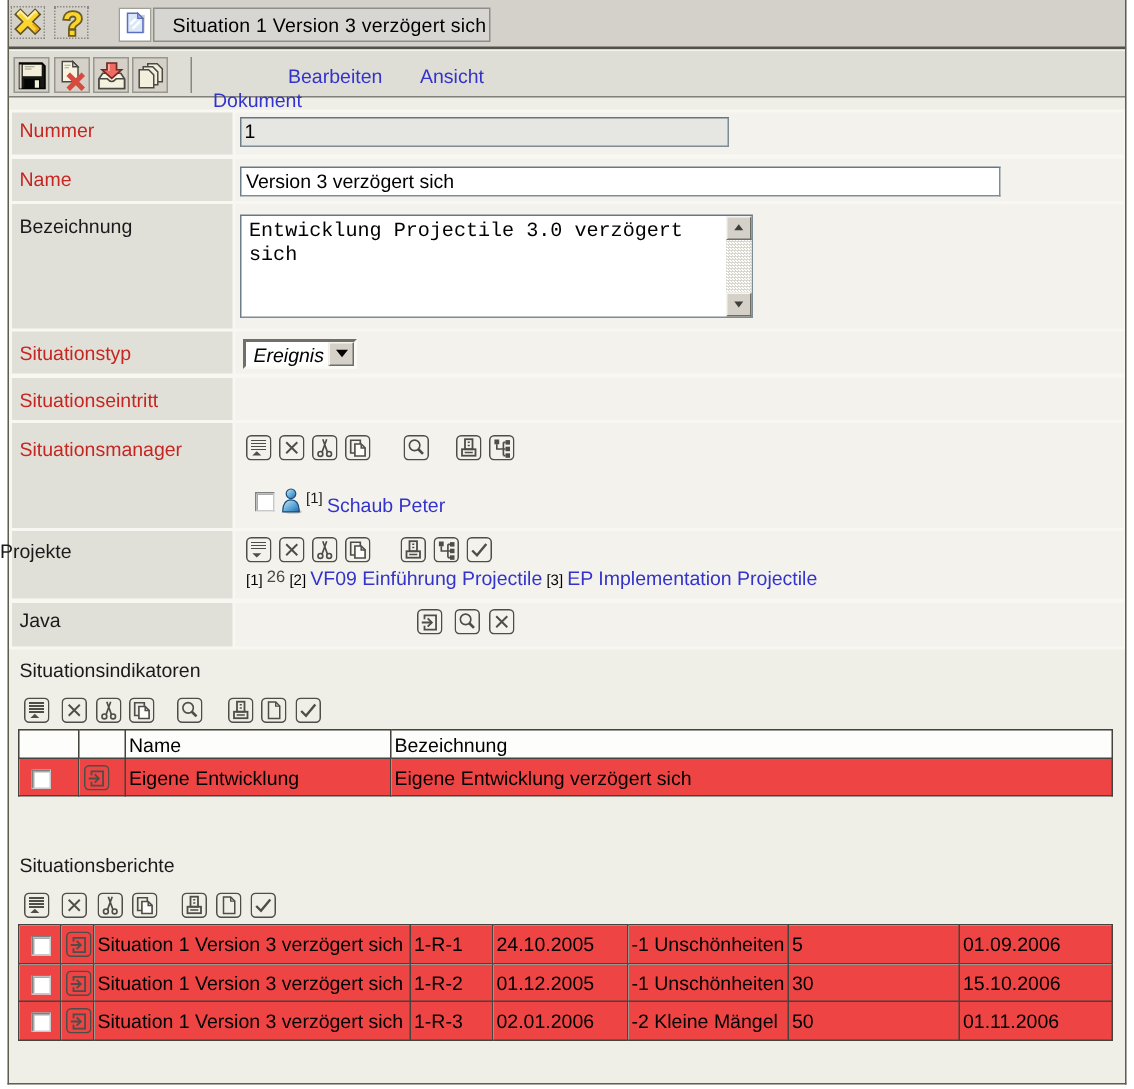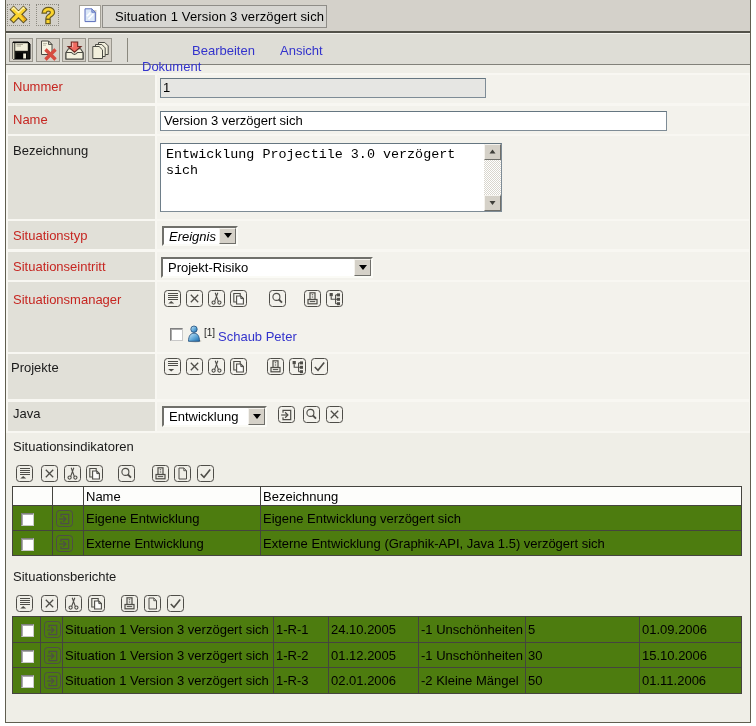--- a/index.html
+++ b/index.html
@@ -14,21 +14,21 @@
 .cnt { left:157px; width:592px; background:#F3F2EC; }
 .ltx { font-size:13px; color:#C62621; }
 .ltxb { font-size:13px; color:#1a1a1a; }
 .link { font-size:13px; color:#3333CC; }
 .sm { font-size:10px; color:#1a1a1a; }
 .btn { background:#D5D1C8; border:1px solid #9a978e; }
 .inp { border:1px solid #7E8C96; border-top-color:#657681; border-left-color:#6E7E89; font-size:13px; color:#000; }
 .tbl { border-collapse:collapse; table-layout:fixed; }
 .tbl td { border:1px solid #45443f; font-size:13px; color:#000; padding:0 0 0 2px; overflow:hidden; white-space:nowrap; }
 .tbl .hd td { background:#FDFDFB; }
-.tbl .dr td { background:#4d7c0f; }
+.tbl .dr td { background:#ef4444; }
 .cb { width:13px; height:13px; background:#fff; border:1px solid #808080; border-bottom-color:#c9c9c9; border-right-color:#c9c9c9; box-shadow: inset 1px 1px 0 #aaa; }
 .sep { background:#53524a; }
 .selbox { background:#fff; border:2px solid; border-color:#70706b #FBFBF6 #FBFBF6 #70706b; }
 .seltx { position:absolute; left:5px; top:1px; font-size:13px; color:#000; }
 .selarr { position:absolute; right:0; top:0; bottom:0; width:17px; background:#D5D1C8; border:1px solid; border-color:#F5F3EE #6f6f6a #6f6f6a #F5F3EE; }
 .selarr::after { content:""; position:absolute; left:50%; top:50%; transform:translate(-50%,-32%); border:4px solid transparent; border-top:5px solid #000; }
 .icn { width:17px; height:17px; }
 .sbtn { position:absolute; left:0; width:17px; height:16px; background:#D5D1C8; border:1px solid; border-color:#F5F3EE #6f6f6a #6f6f6a #F5F3EE; }
 .strack { position:absolute; left:0; top:16px; width:17px; background-image:conic-gradient(#ffffff 0 25%, #d9d6cd 0 50%, #ffffff 0 75%, #d9d6cd 0); background-size:2px 2px; }
 </style>
@@ -185,45 +185,41 @@
 <div class="abs cnt" style="top:282px;height:70px;"></div>
 <div class="abs cnt" style="top:354px;height:45px;"></div>
 <div class="abs cnt" style="top:402px;height:29px;"></div>
 
 <div class="abs ltx" style="left:13px;top:79px;">Nummer</div>
 <div class="abs ltx" style="left:13px;top:112px;">Name</div>
 <div class="abs ltxb" style="left:13px;top:143px;">Bezeichnung</div>
 <div class="abs ltx" style="left:13px;top:213px;margin-top:15px;">Situationstyp</div>
 <div class="abs ltx" style="left:13px;top:259px;">Situationseintritt</div>
 <div class="abs ltx" style="left:13px;top:292px;text-align:center;">Situationsmanager</div>
-<div class="abs ltxb" style="left:11px;top:360px;">Projekte</div>
+<div class="abs ltxb" style="left:0;top:360px;">Projekte</div>
 <div class="abs ltxb" style="left:13px;top:406px;">Java</div>
 
 <div class="abs inp" style="left:160px;top:78px;width:326px;height:20px;background:#E6E6E3;line-height:18px;padding-left:2px;">1</div>
 
 <div class="abs inp" style="left:160px;top:111px;width:507px;height:20px;background:#fff;line-height:18px;padding-left:3px;">Version 3 verzögert sich</div>
 
 <div class="abs inp" style="left:160px;top:143px;width:342px;height:69px;background:#fff;"></div>
 <div class="abs" style="left:166px;top:147px;font-family:'Liberation Mono',monospace;font-size:13.4px;line-height:16px;color:#000;">Entwicklung Projectile 3.0 verzögert<br>sich</div>
 <div class="abs" style="left:484px;top:144px;width:17px;height:67px;">
 <div class="sbtn" style="top:0;"><svg width="15" height="14" viewBox="0 0 15 14">
           <path d="M7.5 4.5 L10.5 8.5 H4.5 Z" fill="#3f3f3a"></path>
         </svg></div>
 <div class="strack" style="height:35px;"></div>
 <div class="sbtn" style="top:51px;"><svg width="15" height="14" viewBox="0 0 15 14">
           <path d="M7.5 9 L10.5 5 H4.5 Z" fill="#3f3f3a"></path>
         </svg></div>
 </div>
 
 <div class="abs selbox" style="left:162px;top:226px;width:76px;height:20px;font-style:italic;">
  <span class="seltx">Ereignis</span>
-      <span class="selarr"></span>
-</div>
-<div class="abs selbox" style="left:161px;top:257px;width:212px;height:21px;">
- <span class="seltx">Projekt-Risiko</span>
       <span class="selarr"></span>
 </div>
 
 <svg class="abs icn" style="left:164px;top:290px" viewBox="0 0 17 17">
       <use href="#ic-list"></use>
     </svg>
 <svg class="abs icn" style="left:186px;top:290px" viewBox="0 0 17 17">
       <use href="#ic-x"></use>
     </svg>
 <svg class="abs icn" style="left:208px;top:290px" viewBox="0 0 17 17">
@@ -271,25 +267,22 @@
     </svg>
 <svg class="abs icn" style="left:267px;top:358px" viewBox="0 0 17 17">
       <use href="#ic-print"></use>
     </svg>
 <svg class="abs icn" style="left:289px;top:358px" viewBox="0 0 17 17">
       <use href="#ic-tree"></use>
     </svg>
 <svg class="abs icn" style="left:311px;top:358px" viewBox="0 0 17 17">
       <use href="#ic-check"></use>
     </svg>
-
-<div class="abs selbox" style="left:162px;top:406px;width:105px;height:21px;">
- <span class="seltx">Entwicklung</span>
-      <span class="selarr"></span>
-</div>
+<div class="abs" style="left:164px;top:378px;font-size:10px;">[1] <span style="font-size:11px;position:relative;top:-2px;color:#4a4a46;">26</span> [2] <a class="link" style="text-decoration:none;font-size:13px;">VF09 Einführung Projectile</a> [3] <a class="link" style="text-decoration:none;font-size:13px;">EP Implementation Projectile</a></div>
+
 <svg class="abs icn" style="left:278px;top:406px" viewBox="0 0 17 17">
       <use href="#ic-open"></use>
     </svg>
 <svg class="abs icn" style="left:303px;top:406px" viewBox="0 0 17 17">
       <use href="#ic-mag"></use>
     </svg>
 <svg class="abs icn" style="left:326px;top:406px" viewBox="0 0 17 17">
       <use href="#ic-x"></use>
     </svg>
 
@@ -332,28 +325,20 @@
           <td>Name</td>
           <td>Bezeichnung</td>
         </tr>
 <tr class="dr" style="height:25px">
           <td style="padding-left:8px;"><div class="cb" style="display:inline-block;vertical-align:middle;"></div></td>
           <td style="padding-left:3px;"><svg class="icn" style="vertical-align:middle" viewBox="0 0 17 17">
               <use href="#ic-open"></use>
             </svg></td>
           <td>Eigene Entwicklung</td>
           <td>Eigene Entwicklung verzögert sich</td>
-        </tr>
-<tr class="dr" style="height:25px">
-          <td style="padding-left:8px;"><div class="cb" style="display:inline-block;vertical-align:middle;"></div></td>
-          <td style="padding-left:3px;"><svg class="icn" style="vertical-align:middle" viewBox="0 0 17 17">
-              <use href="#ic-open"></use>
-            </svg></td>
-          <td>Externe Entwicklung</td>
-          <td>Externe Entwicklung (Graphik-API, Java 1.5) verzögert sich</td>
         </tr>
 </tbody>
     </table>
 
 <div class="abs ltxb" style="left:13px;top:569px;">Situationsberichte</div>
 <svg class="abs icn" style="left:16px;top:595px" viewBox="0 0 17 17">
       <use href="#ic-list"></use>
     </svg>
 <svg class="abs icn" style="left:41px;top:595px" viewBox="0 0 17 17">
       <use href="#ic-x"></use>

